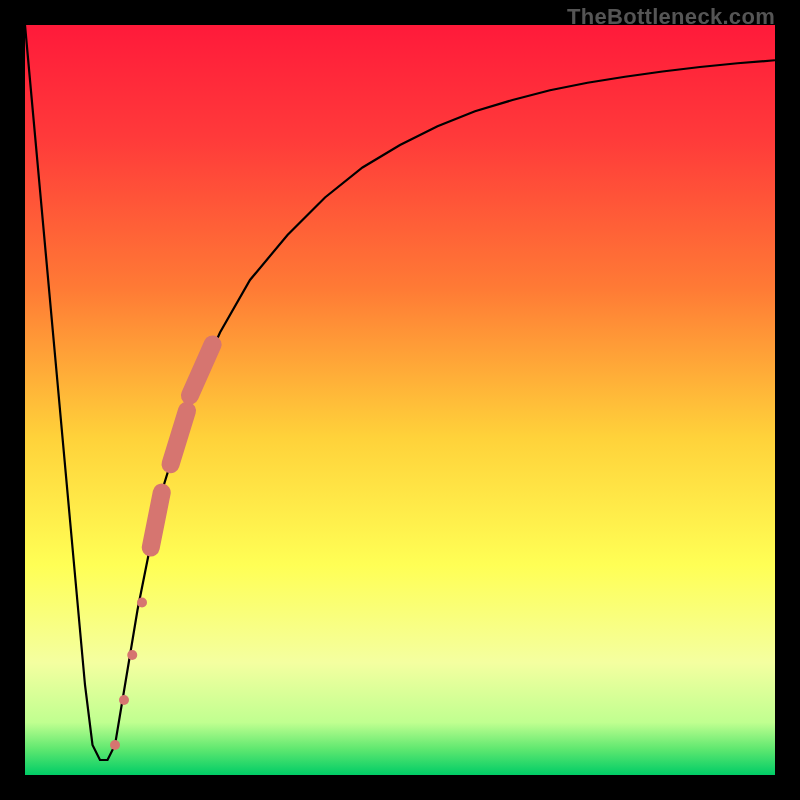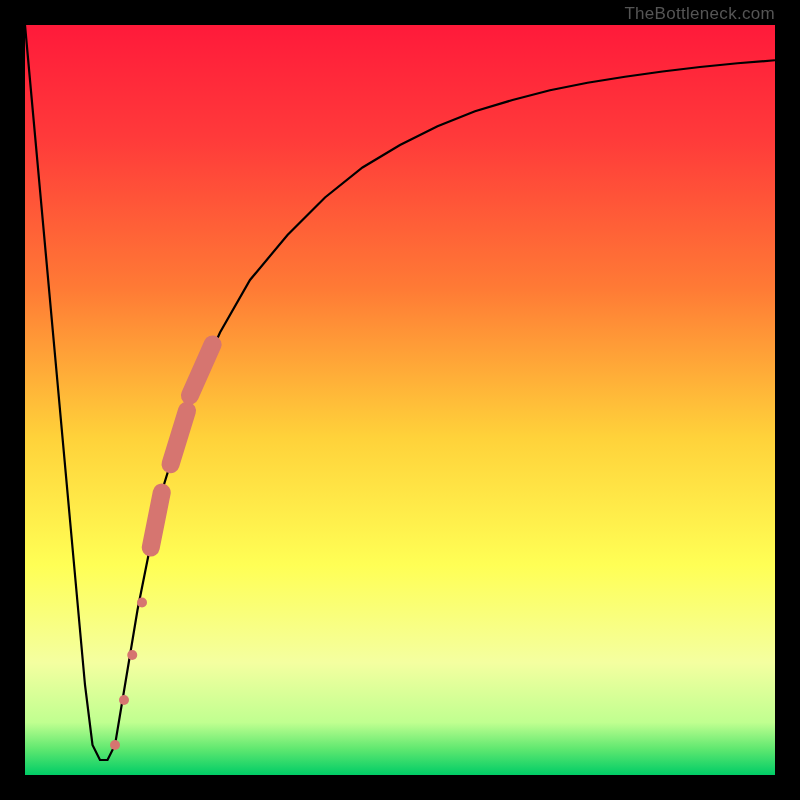--- a/index.html
+++ b/index.html
@@ -21,22 +21,22 @@
     position: absolute;
     top: 25px;
     left: 25px;
     width: 750px;
     height: 750px;
   }
   .watermark {
     position: absolute;
     top: 4px;
     right: 25px;
-    font-size: 17px;
-    font-weight: 400;
+    font-size: 22px;
+    font-weight: 700;
     color: #555;
     letter-spacing: 0.3px;
   }
 </style>
 </head>
 <body>
 
 <div class="frame">
   <div class="watermark">TheBottleneck.com</div>
   <svg class="plot" viewBox="0 0 750 750" preserveAspectRatio="none">

